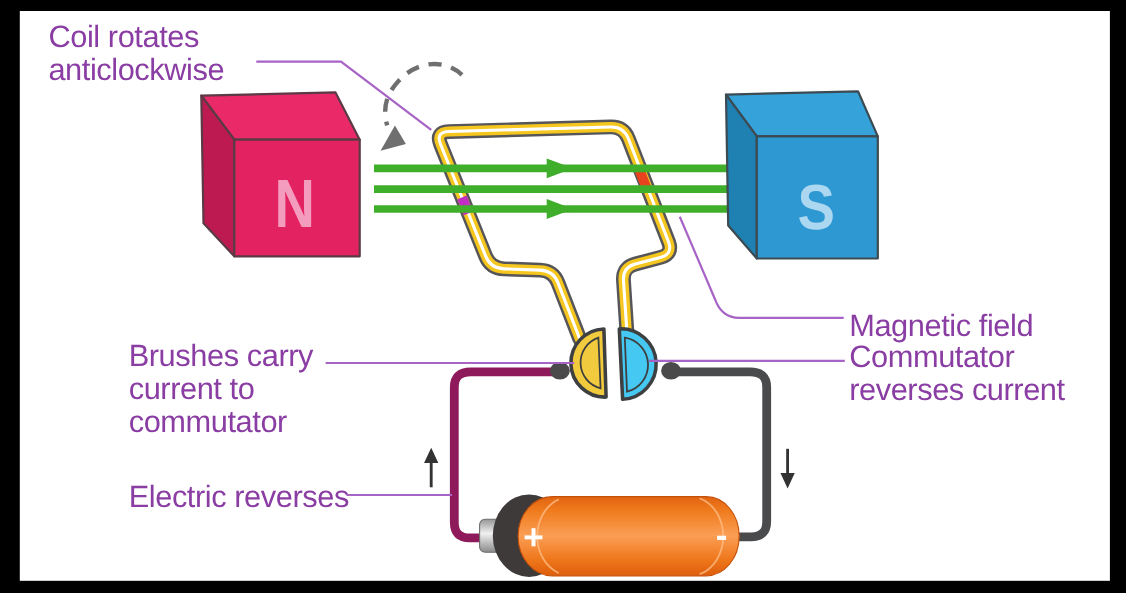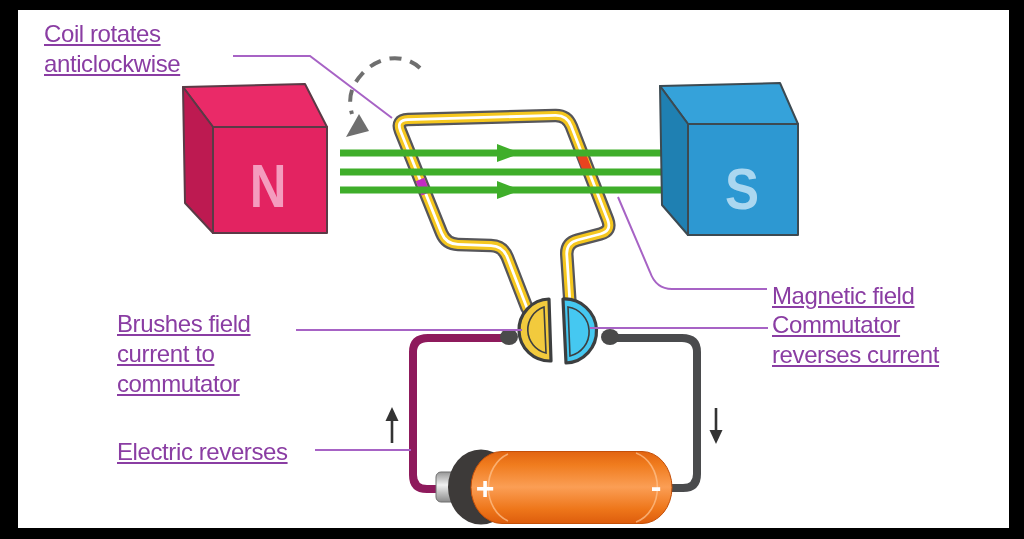--- a/index.html
+++ b/index.html
@@ -7,25 +7,24 @@
     position:relative;
     width:1024px;height:539px;
     background:#000;
     font-family:"Liberation Sans", sans-serif;
     overflow:hidden;
   }
   #diagram-svg{position:absolute;left:0;top:0;}
   .label{
     position:absolute;
     color:#8a3da3;
-    font-size:24px;
+    font-size:28px;
     line-height:30px;
     letter-spacing:-0.4px;
     white-space:pre-line;
-    text-decoration:underline;
   }
   .magnet-letter{
     position:absolute;
     font-weight:bold;
     text-align:center;
   }
   .magnet-letter.n{color:#f49cbe;font-size:62px;transform:scaleX(0.82);transform-origin:center;}
   .magnet-letter.s{color:#abd7f0;font-size:58px;transform:scaleX(0.88);transform-origin:center;}
   .battery-sign{
     position:absolute;
@@ -139,21 +138,21 @@
     </g>
     <g stroke="#333333" fill="#333333">
       <line x1="716" y1="408" x2="716" y2="434" stroke-width="2.6"></line>
       <polygon points="709.5,430 722.5,430 716,444" stroke="none"></polygon>
     </g>
   </svg>
 
   <div class="label" style="left:44px;top:19px;">Coil rotates
 anticlockwise</div>
 
-  <div class="label" style="left:117px;top:309px;">Brushes field
+  <div class="label" style="left:117px;top:309px;">Brushes carry
 current to
 commutator</div>
 
   <div class="label" style="left:117px;top:437px;">Electric reverses</div>
 
   <div class="label" style="left:772px;top:271px;margin-top:10px;">Magnetic field</div>
 
   <div class="label" style="left:772px;top:310px;">Commutator
 reverses current</div>
 

